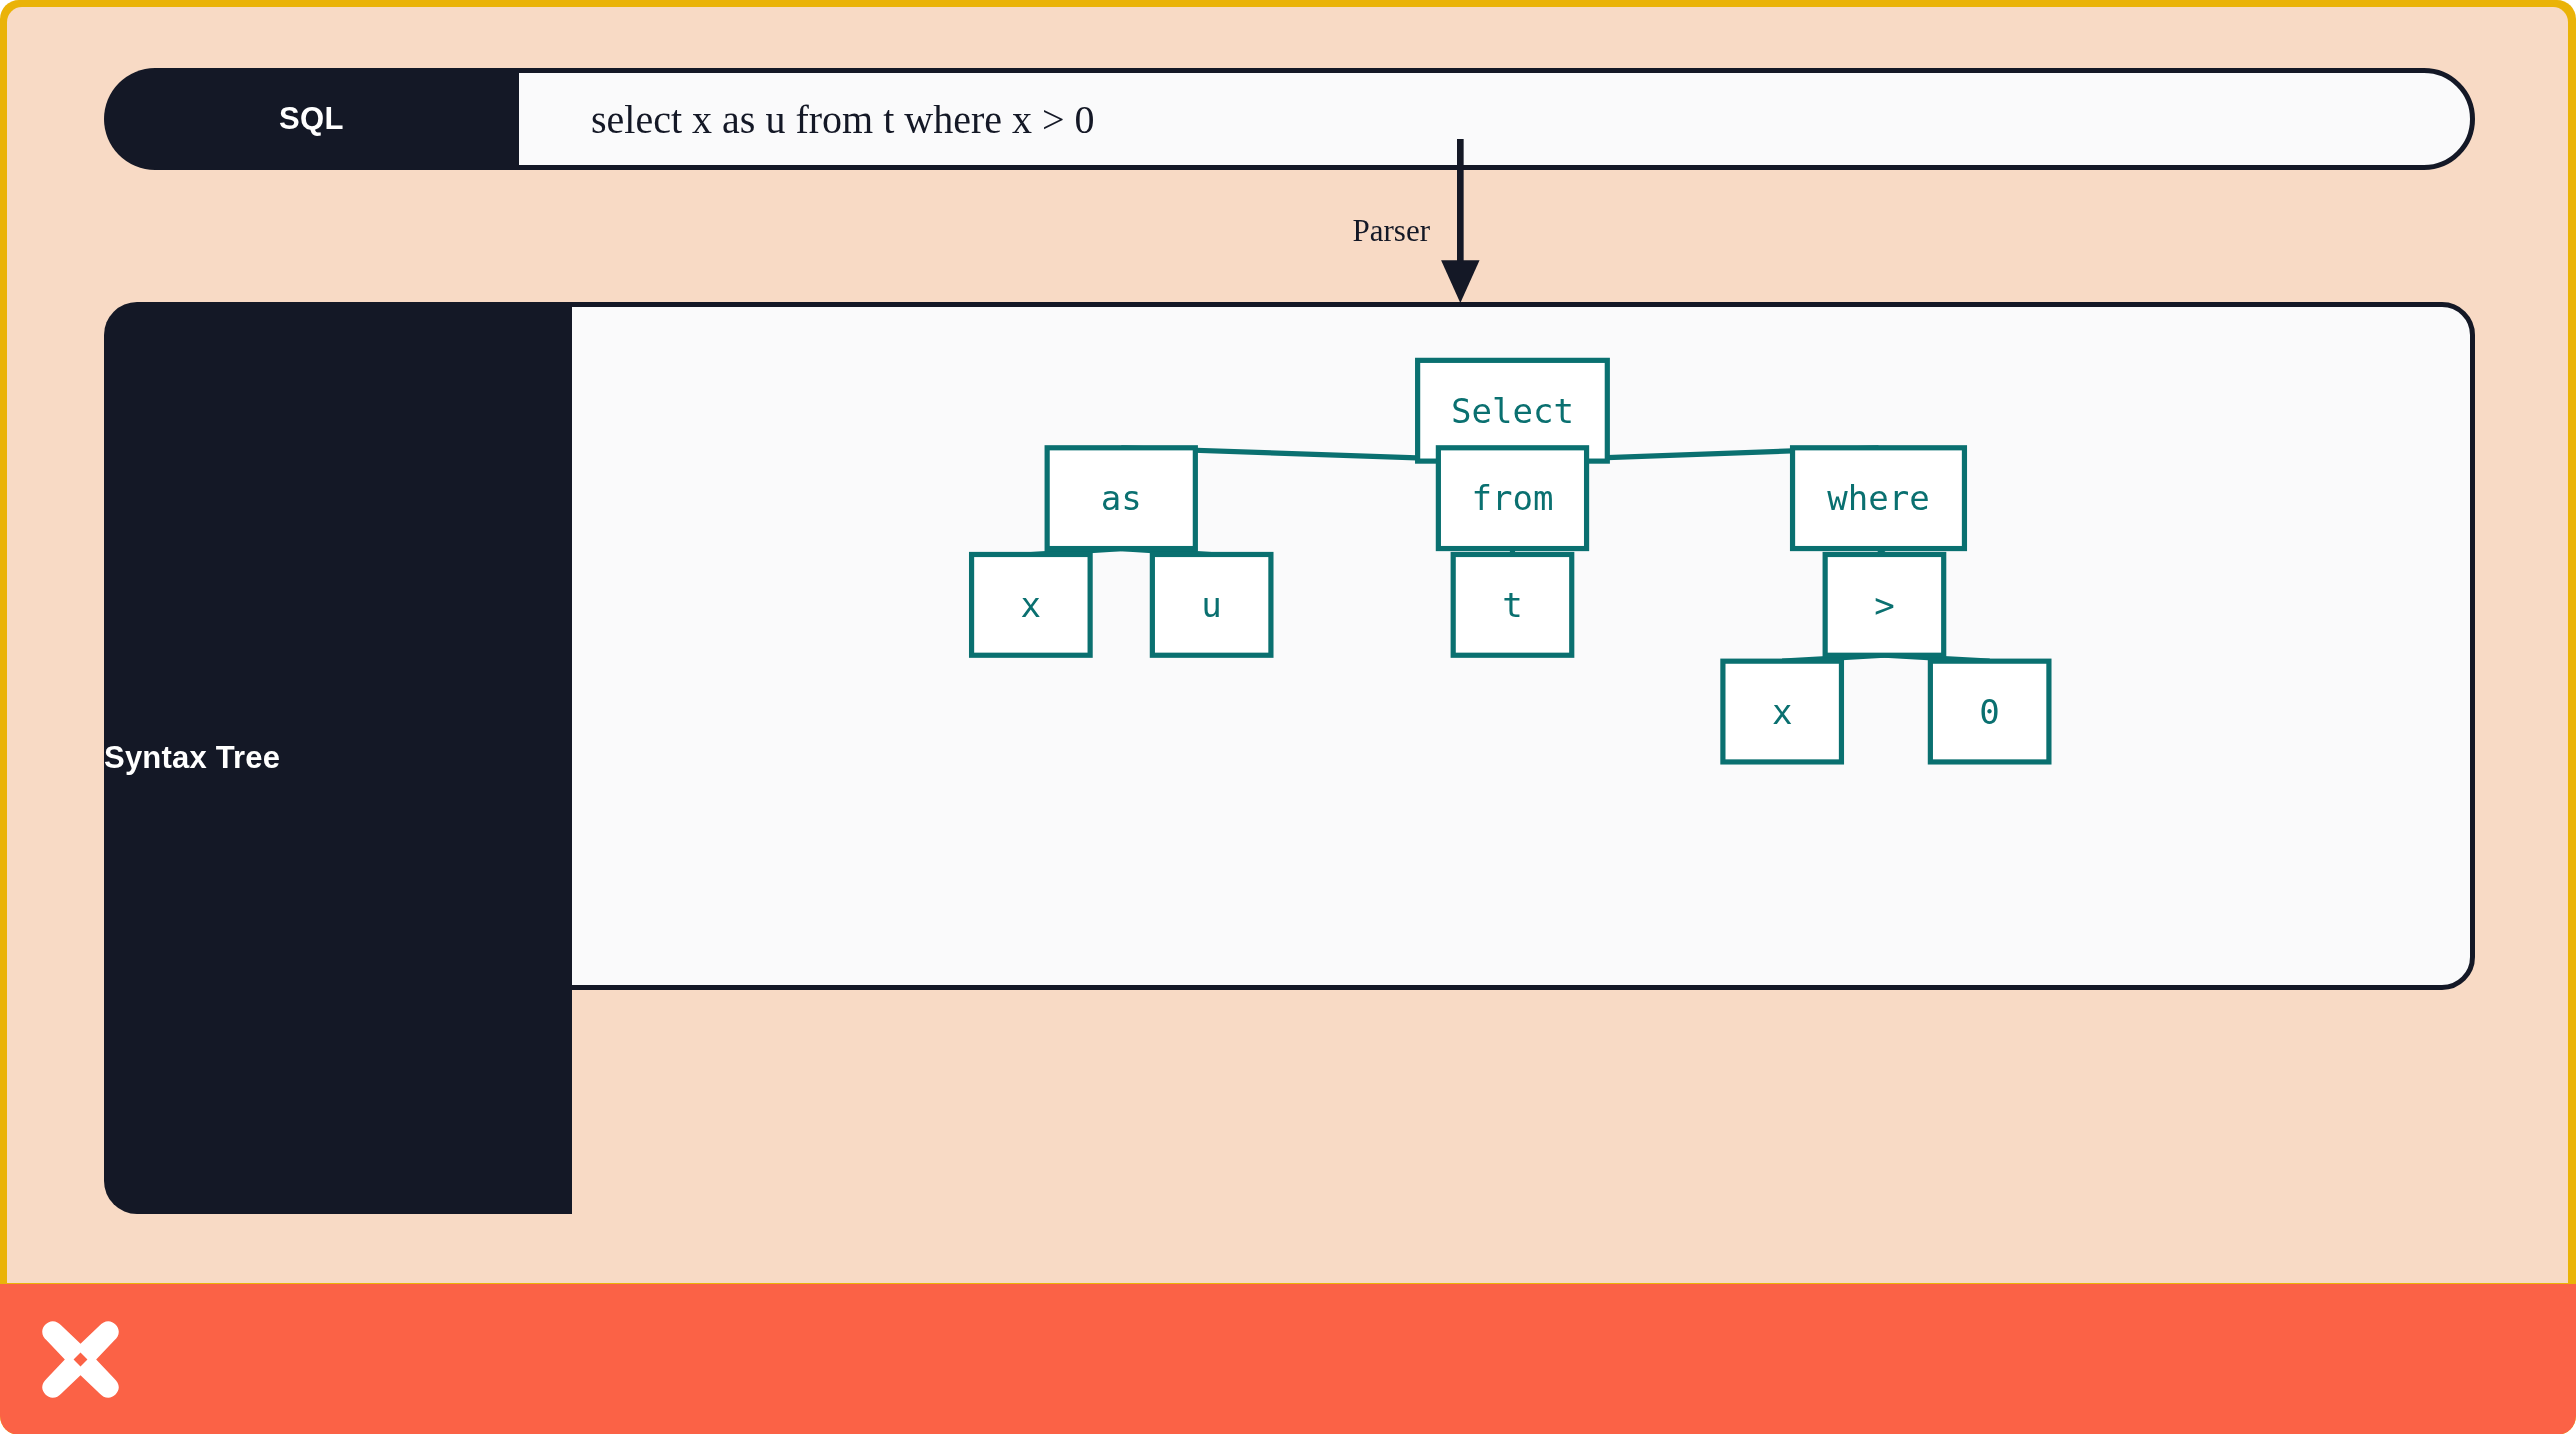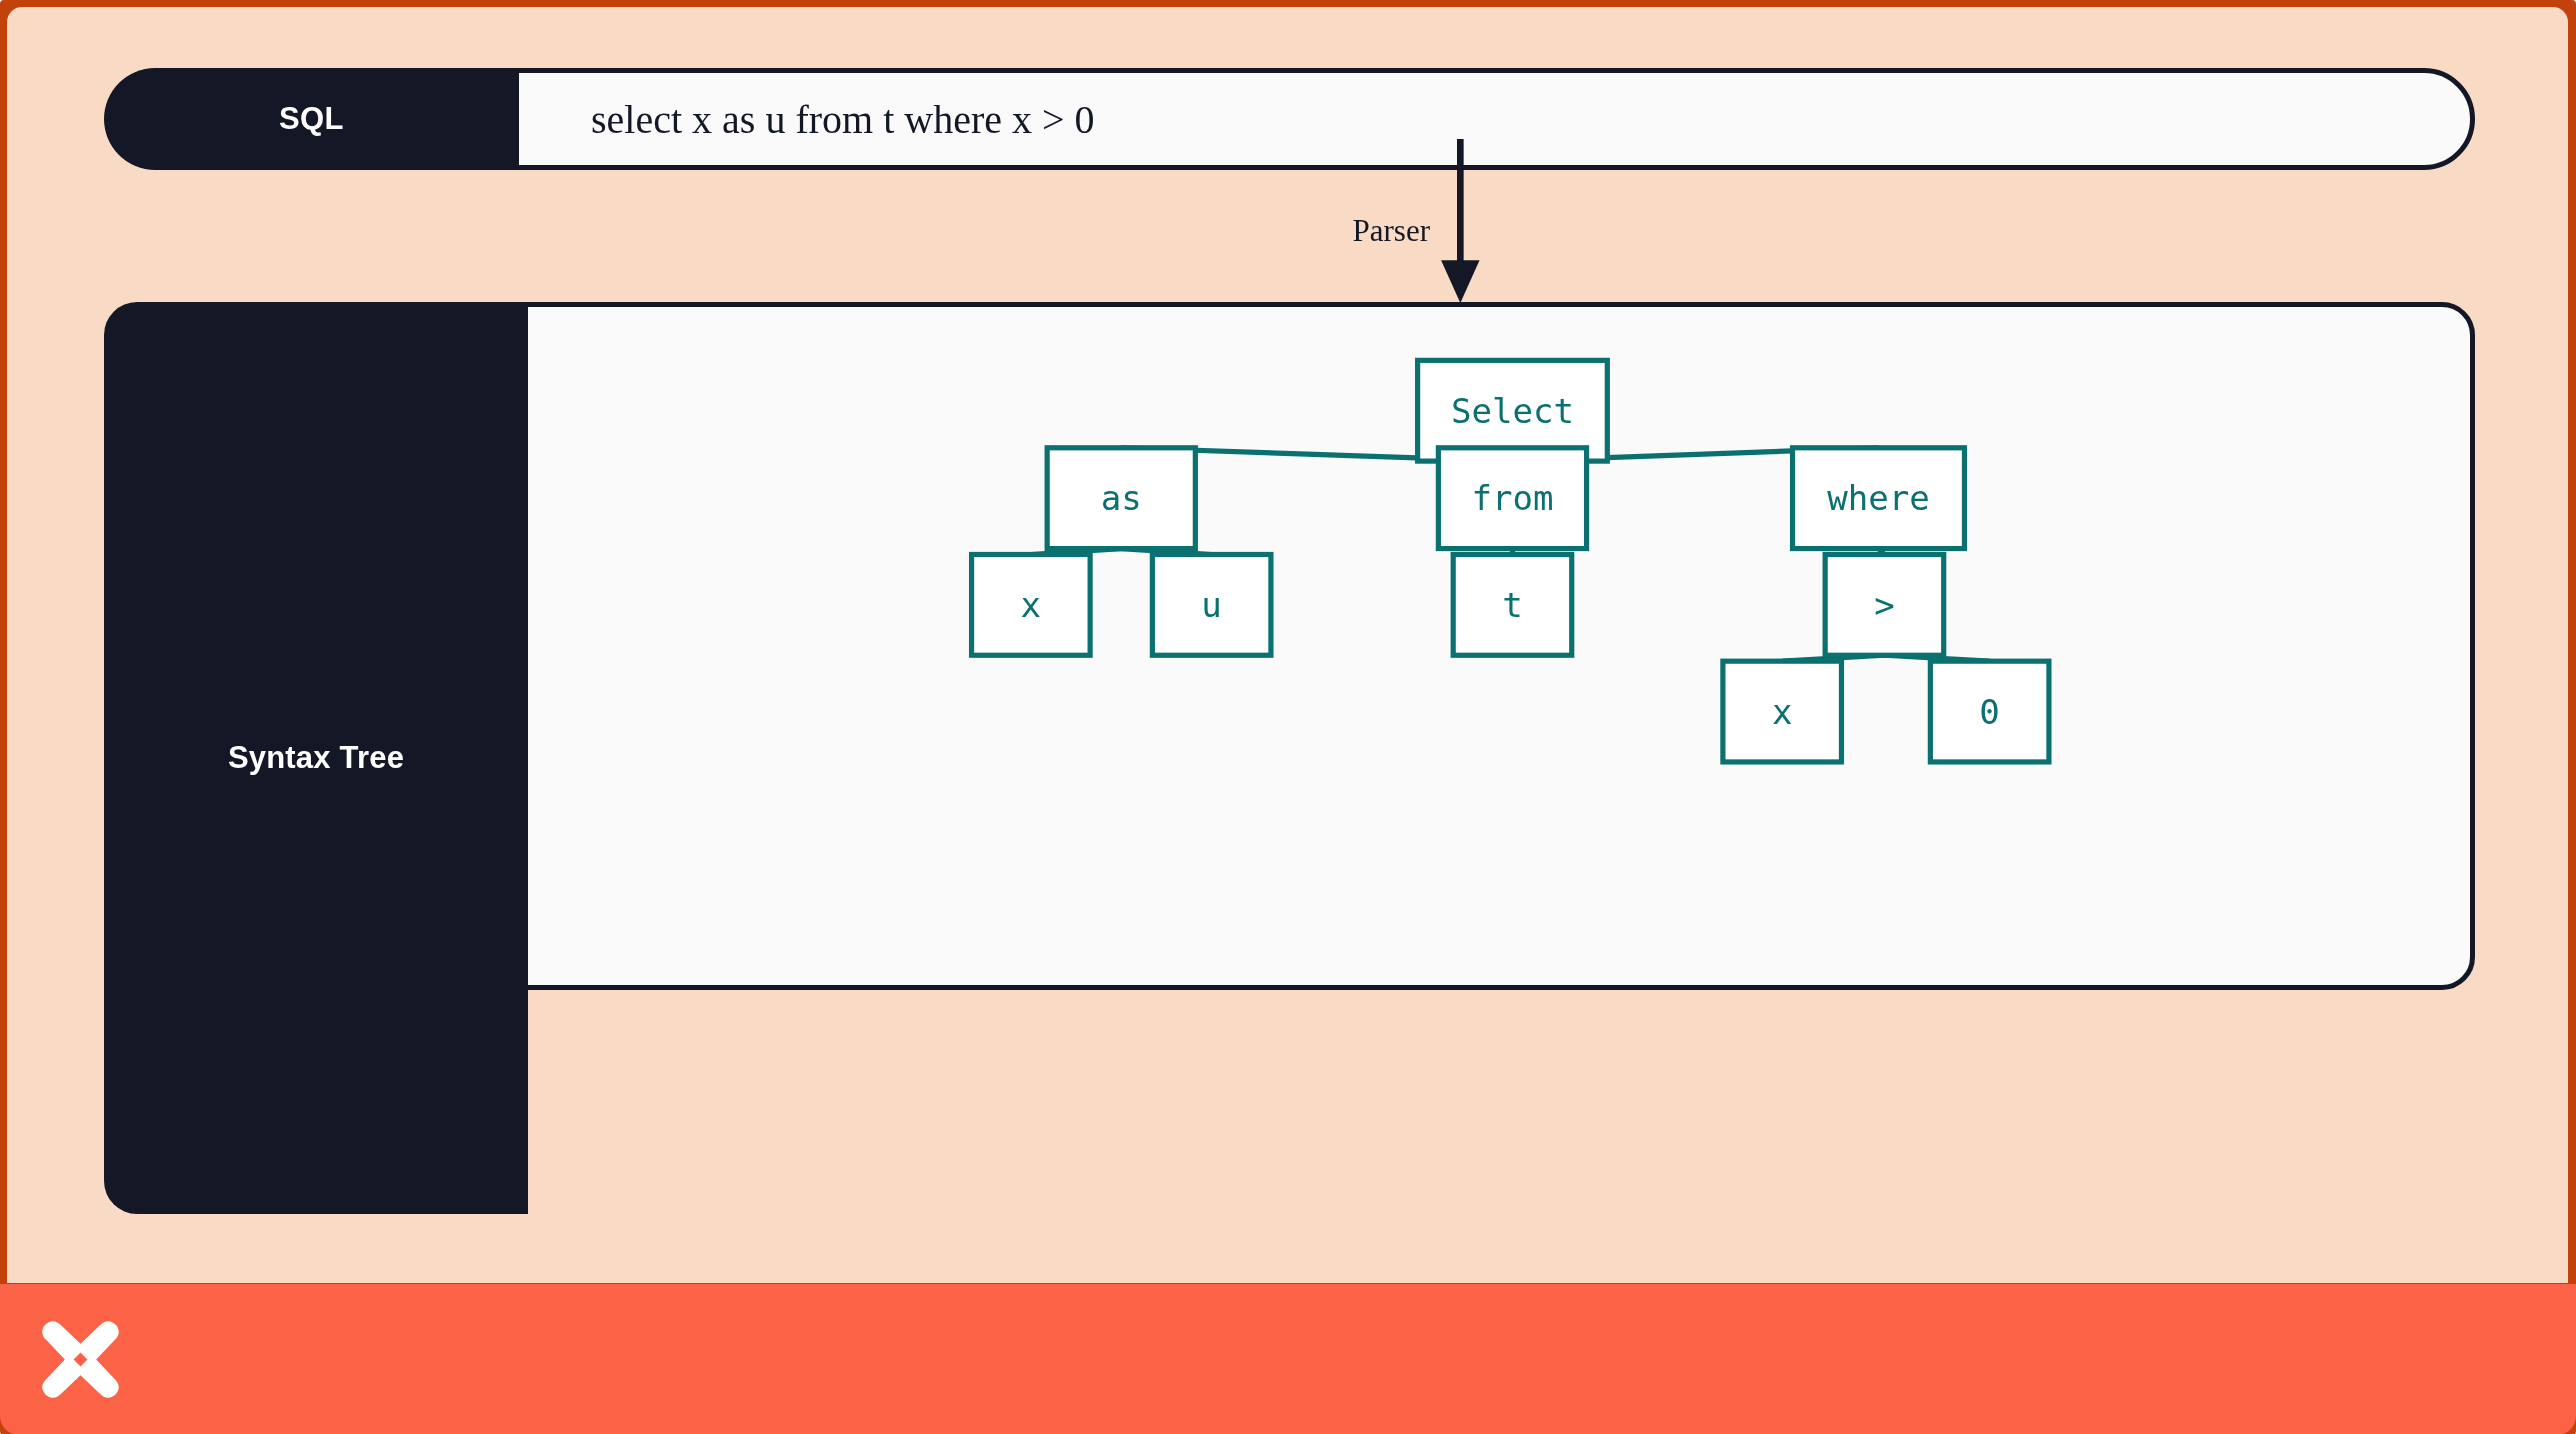--- a/index.html
+++ b/index.html
@@ -11,22 +11,22 @@
     width: 2576px;
     height: 1435px;
     font-family: "Liberation Sans", sans-serif;
     overflow: hidden;
   }
 
   .canvas {
     position: relative;
     width: 2576px;
     height: 1435px;
-    background: #c2410c;       
-    border-radius: 4px;
+    background: #eab308;       
+    border-radius: 19px;
     overflow: hidden;
     box-sizing: border-box;
   }
 
   
   .peach-area {
     position: absolute;
     left: 7.4px;
     top: 7.4px;
     width: 2561px;
@@ -114,27 +114,26 @@
     position: absolute;
     left: 104px;
     top: 302px;
     width: 2371px;
     height: 912px;
   }
   .tree-sidebar {
     position: absolute;
     left: 0;
     top: 0;
-    width: 424px;
+    width: 468px;
     height: 912px;
     background: #141826;
     border-radius: 33px 0 0 33px;
     display: flex;
     align-items: center;
-    justify-content: center;
     z-index: 3;
   }
   .tree-sidebar-label {
     color: #FFFFFF;
     font-size: 31px;
     font-weight: 700;
     letter-spacing: 0.2px;
   }
   .tree-canvas {
     position: absolute;

